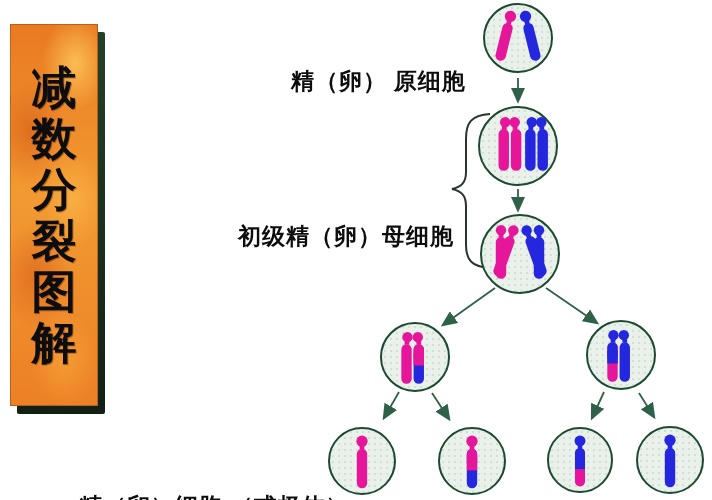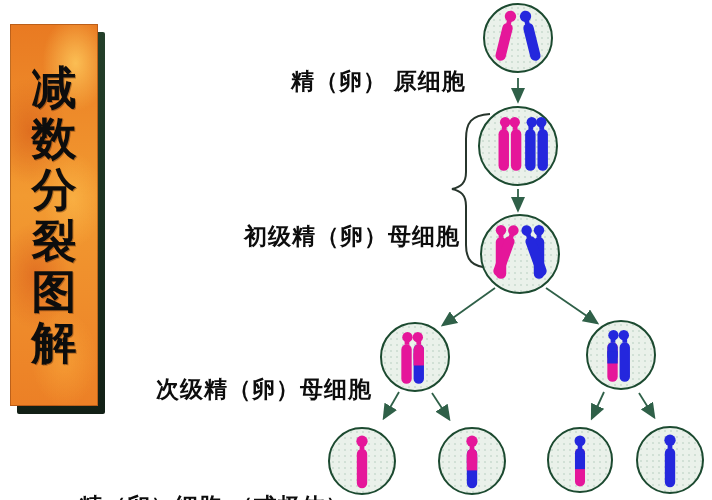--- a/index.html
+++ b/index.html
@@ -72,22 +72,21 @@
   <div class="banner">
     <div class="banner-char">减</div>
     <div class="banner-char">数</div>
     <div class="banner-char">分</div>
     <div class="banner-char">裂</div>
     <div class="banner-char">图</div>
     <div class="banner-char">解</div>
   </div>
 
   <div class="label" style="left:291px;top:27px;">精（卵） 原细胞</div>
-  <div class="label" style="left:244px;top:182px;text-align:center;">初级精（卵）母细胞</div>
-  <div class="label" style="left:156px;top:335px;">次级精（卵）母细胞</div>
+  <div class="label" style="left:238px;top:182px;text-align:center;">初级精（卵）母细胞</div>
   <div class="label" style="left:79px;top:452px;">精（卵）细胞 （或极体）</div>
 
   <svg class="overlay" width="712" height="500" viewBox="0 0 712 500">
     <defs>
       <marker id="ah" markerWidth="9" markerHeight="8" refX="7.5" refY="4" orient="auto">
         <path class="ah" d="M0,0 L9,4 L0,8 z"></path>
       </marker>
     </defs>
     <path class="brace" d="M490,114 C471,115 466,123 466,139 L466,172 C466,183 461,187 452,189 C461,191 466,195 466,206 L466,245 C466,260 472,267 490,268"></path>
     <line x1="518" y1="78" x2="518" y2="101" marker-end="url(#ah)"></line>

